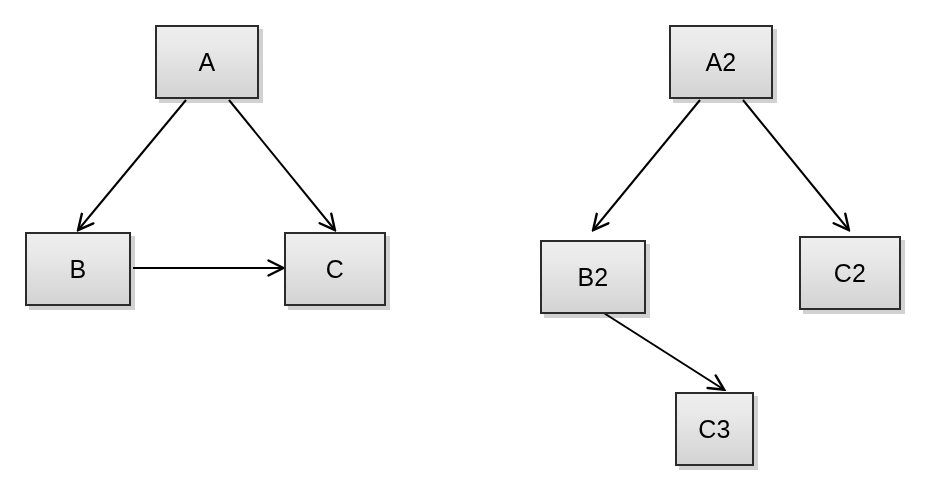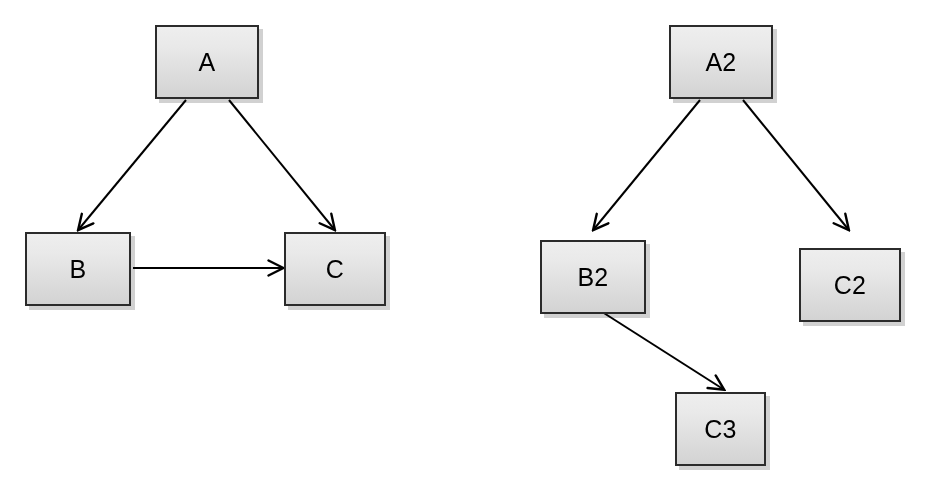--- a/index.html
+++ b/index.html
@@ -77,21 +77,21 @@
       </div>
       <div class="node" style="left: 284px; top: 232px; width: 102px; height: 74px;">
         <span class="node-label">C</span>
       </div>
       <div class="node" style="left: 669px; top: 25px; width: 104px; height: 74px;">
         <span class="node-label">A2</span>
       </div>
       <div class="node" style="left: 540px; top: 232px; width: 106px; height: 74px; margin-top: 8px;">
         <span class="node-label">B2</span>
       </div>
-      <div class="node" style="left: 799px; top: 248px; width: 102px; height: 74px;">
+      <div class="node" style="left: 799px; top: 236px; width: 102px; height: 74px;">
         <span class="node-label">C2</span>
       </div>
-      <div class="node" style="left: 675px; top: 392px; width: 91px; height: 74px;">
+      <div class="node" style="left: 675px; top: 392px; width: 79px; height: 74px;">
         <span class="node-label">C3</span>
       </div>
     </div>
 
 </div>
 
 </body></html>

